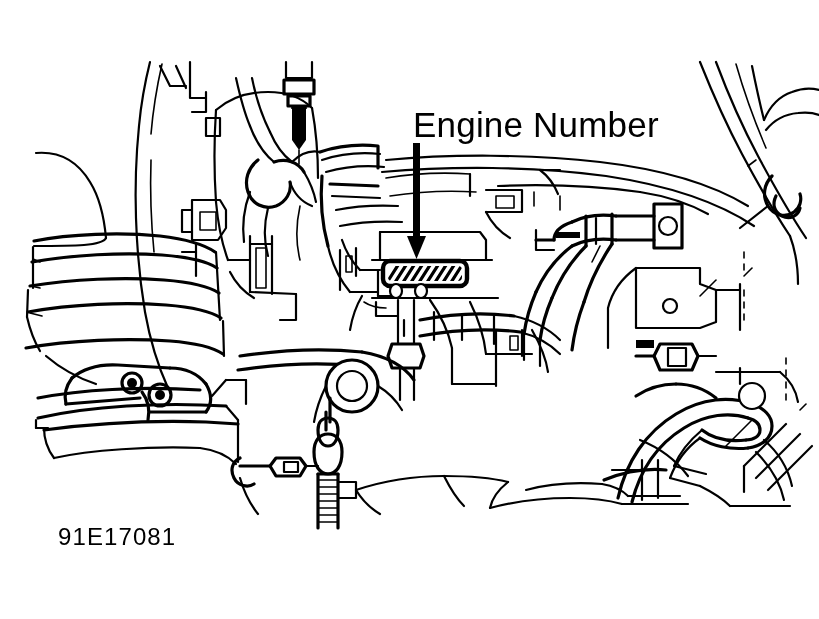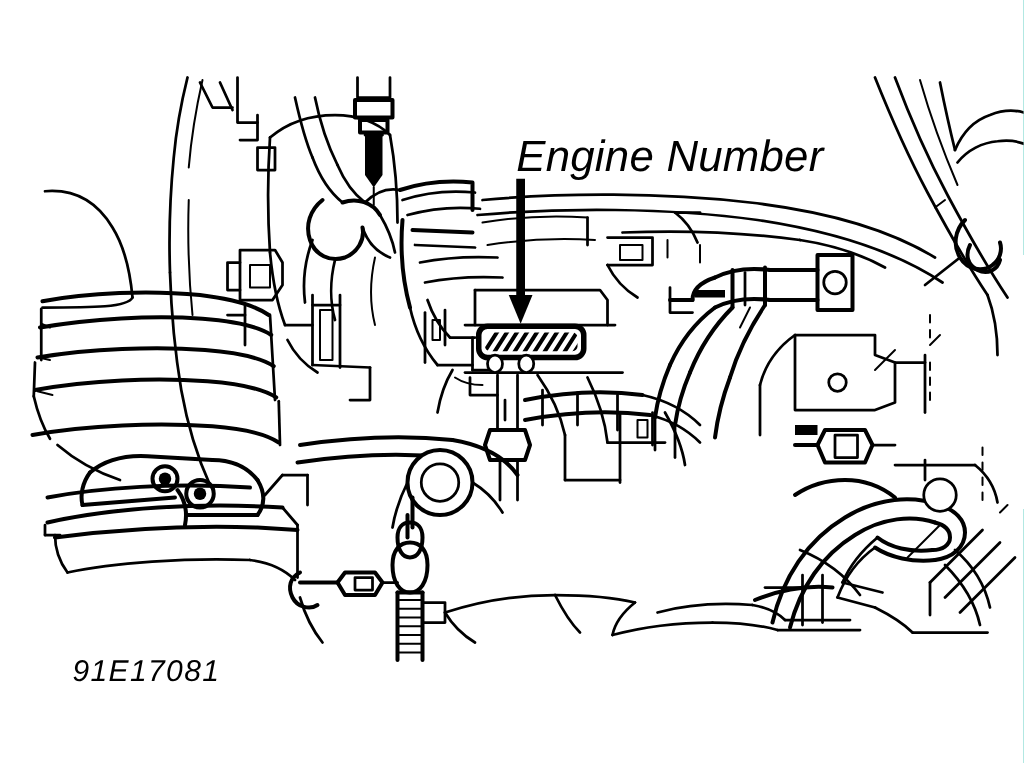--- a/index.html
+++ b/index.html
@@ -11,22 +11,21 @@
   body {
     font-family: "Liberation Sans", sans-serif;
     width: 819px;
     height: 619px;
     overflow: hidden;
   }
   #figure-root {
     position: relative;
     width: 819px;
     height: 619px;
-    background: #14b8a6;
-    font-style: italic;
+    background: #ef4444;
   }
   #diagram-svg {
     position: absolute;
     left: 0;
     top: 0;
     width: 819px;
     height: 619px;
     display: block;
   }
   .callout-text {

